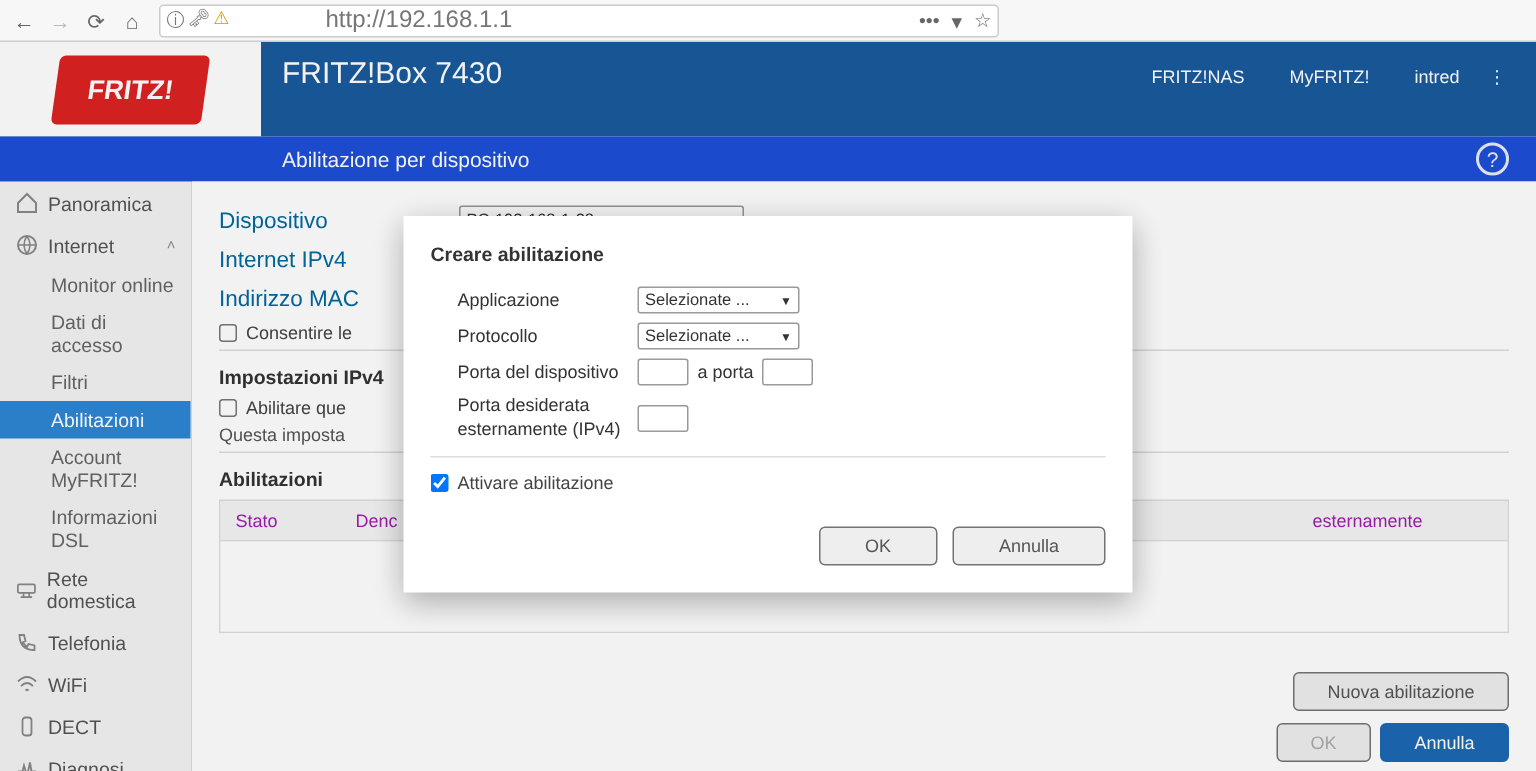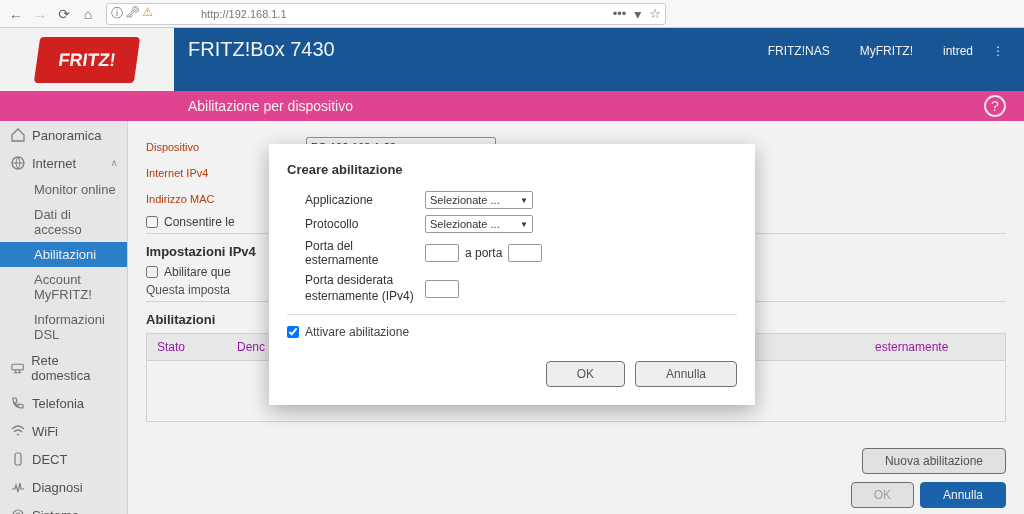--- a/index.html
+++ b/index.html
@@ -4,54 +4,54 @@
 <style>
 * { box-sizing: border-box; margin: 0; padding: 0; font-family: Arial, sans-serif; }
 body { font-size: 13px; color: #333; background: #fff; }
 
 
 .browser-bar { display: flex; align-items: center; height: 28px; padding: 0 4px; border-bottom: 1px solid #ccc; background: #f7f7f7; }
 .browser-bar .nav-btn { width: 22px; height: 22px; display: flex; align-items: center; justify-content: center; color: #666; cursor: pointer; font-size: 14px; margin: 0 1px; }
 .browser-bar .nav-btn.disabled { color: #bbb; }
 .url-bar { flex: 0 0 560px; height: 22px; border: 1px solid #ccc; border-radius: 3px; margin-left: 6px; margin-right: 6px; display: flex; align-items: center; padding: 0 4px; background: #fff; }
 .url-bar .icons { display: flex; gap: 2px; font-size: 12px; color: #777; }
-.url-bar span.url-text { margin-left: 4px; color: #777; font-size: 11px; padding-left: 44px; }
+.url-bar span.url-text { margin-left: 20px; color: #777; font-size: 16px; padding-left: 44px; }
 .url-actions { margin-left: auto; display: flex; gap: 8px; color: #666; }
 
 
 .header { height: 63px; background: #1a5a9c; color: #fff; display: flex; align-items: flex-start; position: relative; }
 .logo-wrap { width: 174px; height: 63px; display: flex; align-items: center; justify-content: center; background: #fff; }
 .logo-box { width: 100px; height: 46px; background: #d22; position: relative; display: flex; align-items: center; justify-content: center; font-weight: bold; color: #fff; font-size: 18px; transform: skew(-8deg); border-radius: 4px; }
 .header-main { flex: 1; padding: 10px 14px 0 14px; }
 .header-title { font-size: 20px; font-weight: normal; }
 .header-links { position: absolute; top: 16px; right: 20px; display: flex; gap: 30px; align-items: center; font-size: 12px; }
 .header-links a { color: #fff; text-decoration: none; }
 .header-user { display: flex; align-items: center; gap: 19px; }
 .dots-v { display: inline-block; font-size: 12px; }
 
 
-.subheader { height: 30px; background: #ec4899; color: #fff; display: flex; align-items: center; padding: 0 180px 0 188px; font-size: 14px; position: relative; }
+.subheader { height: 30px; background: #1d4ed8; color: #fff; display: flex; align-items: center; padding: 0 180px 0 188px; font-size: 14px; position: relative; }
 .help-circle { position: absolute; right: 18px; top: 4px; width: 22px; height: 22px; border: 2px solid #fff; border-radius: 50%; display: flex; align-items: center; justify-content: center; font-size: 14px; opacity: 0.9; }
 
 
 .main-area { display: flex; height: calc(514px - 28px - 63px - 30px); }
 
 
 .sidebar { width: 128px; background: #f3f3f3; border-right: 1px solid #ddd; overflow-y: auto; font-size: 13px; }
 .side-item { display: flex; align-items: center; padding: 6px 10px; color: #555; cursor: pointer; gap: 6px; }
 .side-item svg, .side-item .ic { width: 16px; height: 16px; fill: #888; }
 .side-item.expanded { }
 .side-item .chev { margin-left: auto; font-size: 10px; color: #888; }
 .side-subitem { padding: 5px 10px 5px 34px; color: #666; cursor: pointer; }
 .side-subitem.active { background: #2e85d3; color: #fff; }
 
 
 .content { flex: 1; padding: 14px 18px; position: relative; background: #fff; overflow: hidden; }
 .form-row { display: flex; align-items: center; height: 24px; margin-bottom: 2px; }
-.form-row label { width: 160px; font-size: 11px; color: #c2410c; }
+.form-row label { width: 160px; font-size: 15px; color: #0369a1; }
 .select-field { width: 190px; height: 20px; border: 1px solid #999; border-radius: 2px; font-size: 11px; padding: 0 4px; background: #fff; display: flex; align-items: center; justify-content: space-between; }
 .select-field .arr { font-size: 8px; }
 .checkbox-row { display: flex; align-items: center; gap: 6px; margin: 4px 0; font-size: 12px; color: #444; }
 .checkbox-row input { width: 12px; height: 12px; }
 
 .section-title { font-size: 13px; font-weight: bold; margin: 10px 0 6px 0; }
 hr.sep { border: 0; border-top: 1px solid #ddd; margin: 4px 0; }
 
 .table-wrap { border: 1px solid #ddd; margin-top: 6px; }
 .table-head { display: flex; background: #f4f4f4; border-bottom: 1px solid #ddd; font-size: 12px; }
@@ -137,20 +137,21 @@
     <div class="side-item expanded">
       <svg class="ic" viewBox="0 0 16 16">
           <circle cx="8" cy="8" r="6" fill="none" stroke="#888" stroke-width="1.3"></circle>
           <path d="M2 8 H14 M8 2 Q12 8 8 14 Q4 8 8 2" fill="none" stroke="#888" stroke-width="1"></path>
         </svg>
       <span>Internet</span>
       <span class="chev">˄</span>
     </div>
     <div class="side-subitem">Monitor online</div>
     <div class="side-subitem">Dati di accesso</div>
+    <div class="side-subitem">Filtri</div>
     <div class="side-subitem active">Abilitazioni</div>
     <div class="side-subitem">Account MyFRITZ!</div>
     <div class="side-subitem">Informazioni DSL</div>
 
     <div class="side-item">
       <svg class="ic" viewBox="0 0 16 16">
           <rect x="2" y="4" width="12" height="6" rx="1" fill="none" stroke="#888" stroke-width="1.2"></rect>
           <path d="M6 10 V13 M10 10 V13 M4 13 H12" stroke="#888" stroke-width="1.2"></path>
         </svg>
       <span>Rete domestica</span>
@@ -254,21 +255,21 @@
           </div>
         </div>
         <div class="modal-form-row">
           <label>Protocollo</label>
           <div class="select-field">
             <span>Selezionate ...</span>
             <span class="arr">▼</span>
           </div>
         </div>
         <div class="modal-form-row">
-          <label>Porta del esternamente</label>
+          <label>Porta del dispositivo</label>
           <input class="small-input" style="">
           <span class="to-port">a porta</span>
           <input class="small-input" style="">
         </div>
         <div class="modal-form-row">
           <label style="width:120px;line-height:1.3;">Porta desiderata esternamente (IPv4)</label>
           <input class="small-input" style="">
         </div>
       </div>
       <hr>

